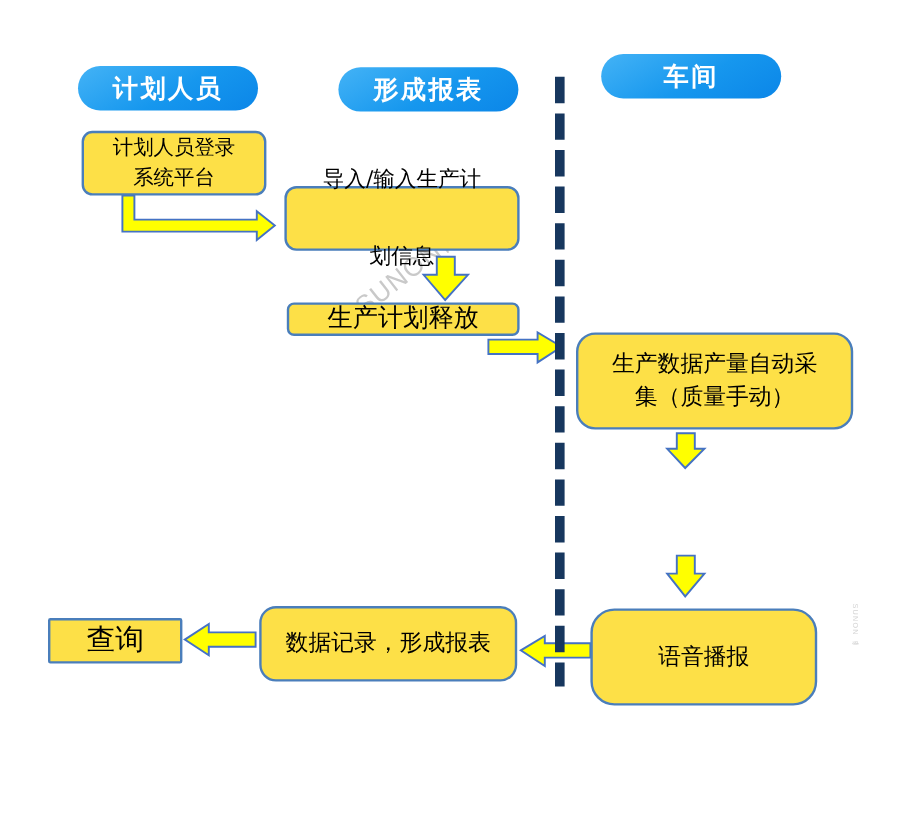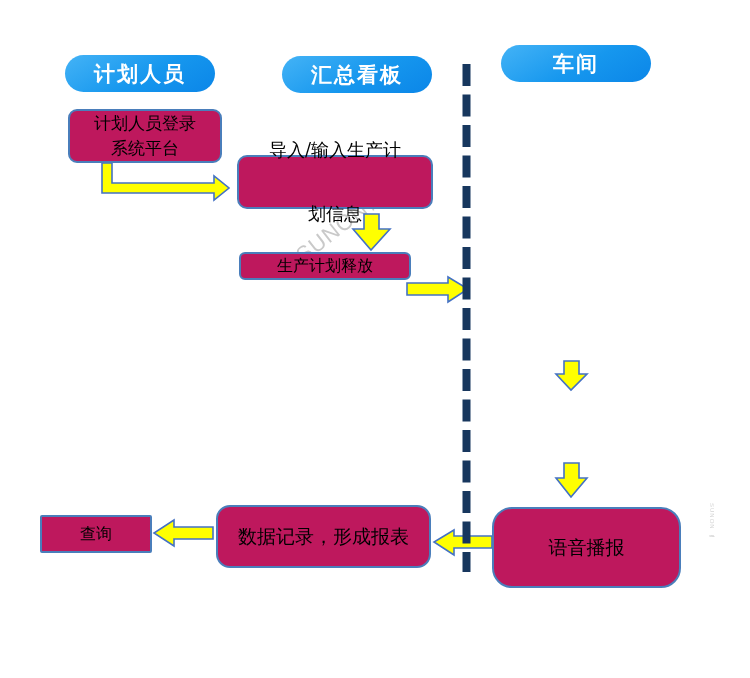--- a/index.html
+++ b/index.html
@@ -12,35 +12,35 @@
     position:absolute;height:37px;border-radius:19px;
     background:linear-gradient(150deg,#44b3f6 0%,#1697ee 55%,#0b86e8 100%);
     color:#ffffff;font-weight:bold;font-size:21px;letter-spacing:2px;
     display:flex;align-items:center;justify-content:center;
   }
   #pill-planner{left:65px;top:55px;width:150px;}
   #pill-backend{left:282px;top:56px;width:150px;}
   #pill-workshop{left:501px;top:45px;width:150px;}
   
   .node{
-    position:absolute;box-sizing:border-box;background:#be185d;
+    position:absolute;box-sizing:border-box;background:#fde047;
     border:2px solid #4a7ebb;color:#000000;text-align:center;
     font-family:"DejaVu Serif","Liberation Serif",serif;
     display:flex;flex-direction:column;align-items:center;justify-content:center;
     line-height:1.45;
   }
   .node span{display:block;}
   #node-login  {left:68px; top:109px;width:154px;height:54px;border-radius:9px; font-size:17px;}
   #node-import {left:237px;top:155px;width:196px;height:54px;border-radius:10px;font-size:18px;gap:37px;}
-  #node-release{left:239px;top:252px;width:172px;height:28px;border-radius:6px; font-size:16px;line-height:1.1;}
+  #node-release{left:239px;top:252px;width:194px;height:28px;border-radius:6px; font-size:21px;line-height:1.1;}
   #node-collect{left:480px;top:277px;width:231px;height:81px;border-radius:16px;font-size:19px;}
   #node-kanban {left:480px;top:392px;width:231px;height:65px;border-radius:16px;font-size:19px;}
   #node-voice  {left:492px;top:507px;width:189px;height:81px;border-radius:20px;font-size:19px;}
   #node-report {left:216px;top:505px;width:215px;height:63px;border-radius:14px;font-size:19px;}
-  #node-query  {left:40px; top:515px;width:112px;height:38px;border-radius:2px;font-size:16px;}
+  #node-query  {left:40px; top:515px;width:112px;height:38px;border-radius:2px;font-size:24px;justify-content:flex-end;}
   
   #connectors{position:absolute;left:0;top:0;width:750px;height:678px;pointer-events:none;}
   .arrow{fill:#ffff00;stroke:#4472c4;stroke-width:1.6;stroke-linejoin:miter;}
   .divider{stroke:#17375e;stroke-width:8;}
   
   .watermark{
     position:absolute;left:281px;top:191px;width:170px;
     transform:rotate(-38deg);transform-origin:center;
     color:#bcbcbc;opacity:.8;font-size:22px;letter-spacing:1px;
     font-family:"Liberation Sans",sans-serif;white-space:nowrap;
@@ -64,37 +64,41 @@
     <polygon class="arrow" points="364,214 379,214 379,229 390,229 371,250 353,229 364,229"></polygon>
     <polygon class="arrow" points="407,283 448,283 448,277 468,289 448,302 448,295 407,295"></polygon>
     <polygon class="arrow" points="564,361 579,361 579,374 587,374 571,390 556,374 564,374"></polygon>
     <polygon class="arrow" points="564,463 579,463 579,478 587,478 571,497 556,478 564,478"></polygon>
     <polygon class="arrow" points="492,536 492,548 454,548 454,555 434,542 454,530 454,536"></polygon>
     <polygon class="arrow" points="213,527 213,539 174,539 174,546 154,533 174,520 174,527"></polygon>
     <line class="divider" x1="466.5" y1="64" x2="466.5" y2="572" stroke-dasharray="22 8.5"></line>
   </svg>
 
   <div class="pill" id="pill-planner">计划人员</div>
-  <div class="pill" id="pill-backend">汇总看板</div>
+  <div class="pill" id="pill-backend">形成报表</div>
   <div class="pill" id="pill-workshop">车间</div>
 
   <div class="node" id="node-login">
     <span>计划人员登录</span>
     <span>系统平台</span>
   </div>
 
   <div class="node" id="node-import">
     <span>导入/输入生产计</span>
     <span>划信息</span>
   </div>
 
   <div class="node" id="node-release">
     <span>生产计划释放</span>
   </div>
 
+  <div class="node" id="node-collect">
+    <span>生产数据产量自动采</span>
+    <span>集（质量手动）</span>
+  </div>
 
 
   <div class="node" id="node-voice">
     <span>语音播报</span>
   </div>
 
   <div class="node" id="node-report">
     <span>数据记录，形成报表</span>
   </div>
 

